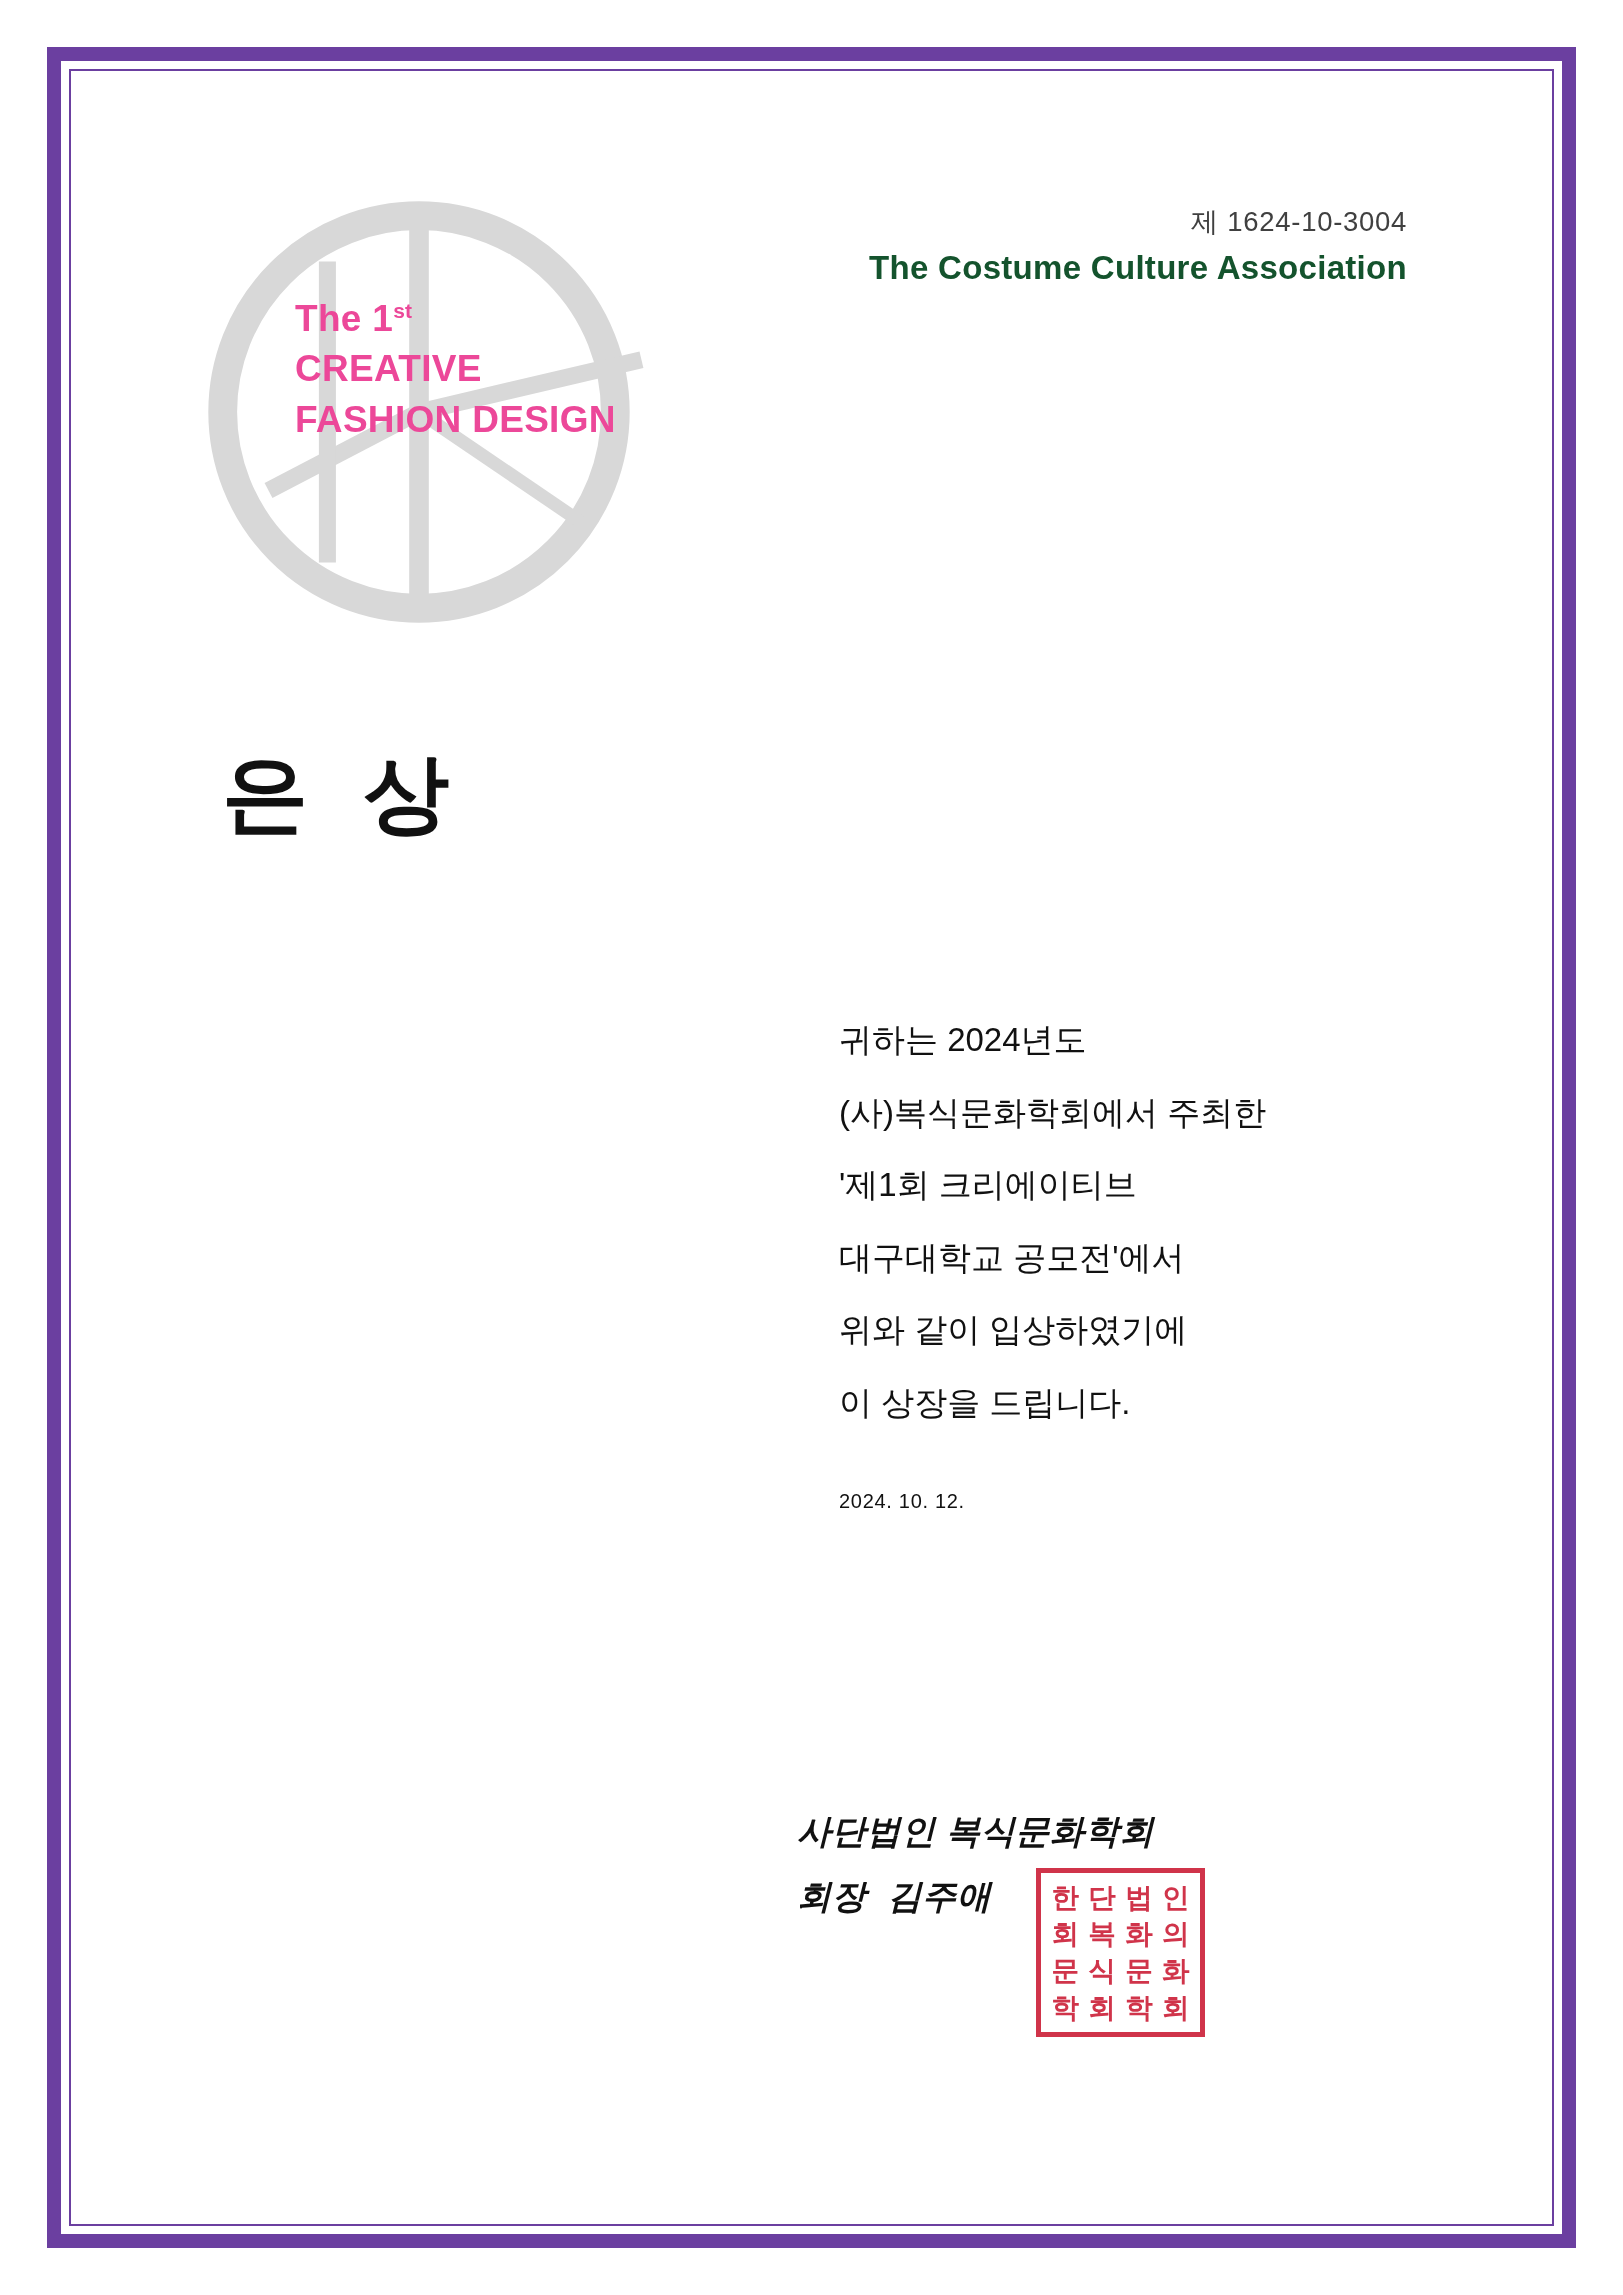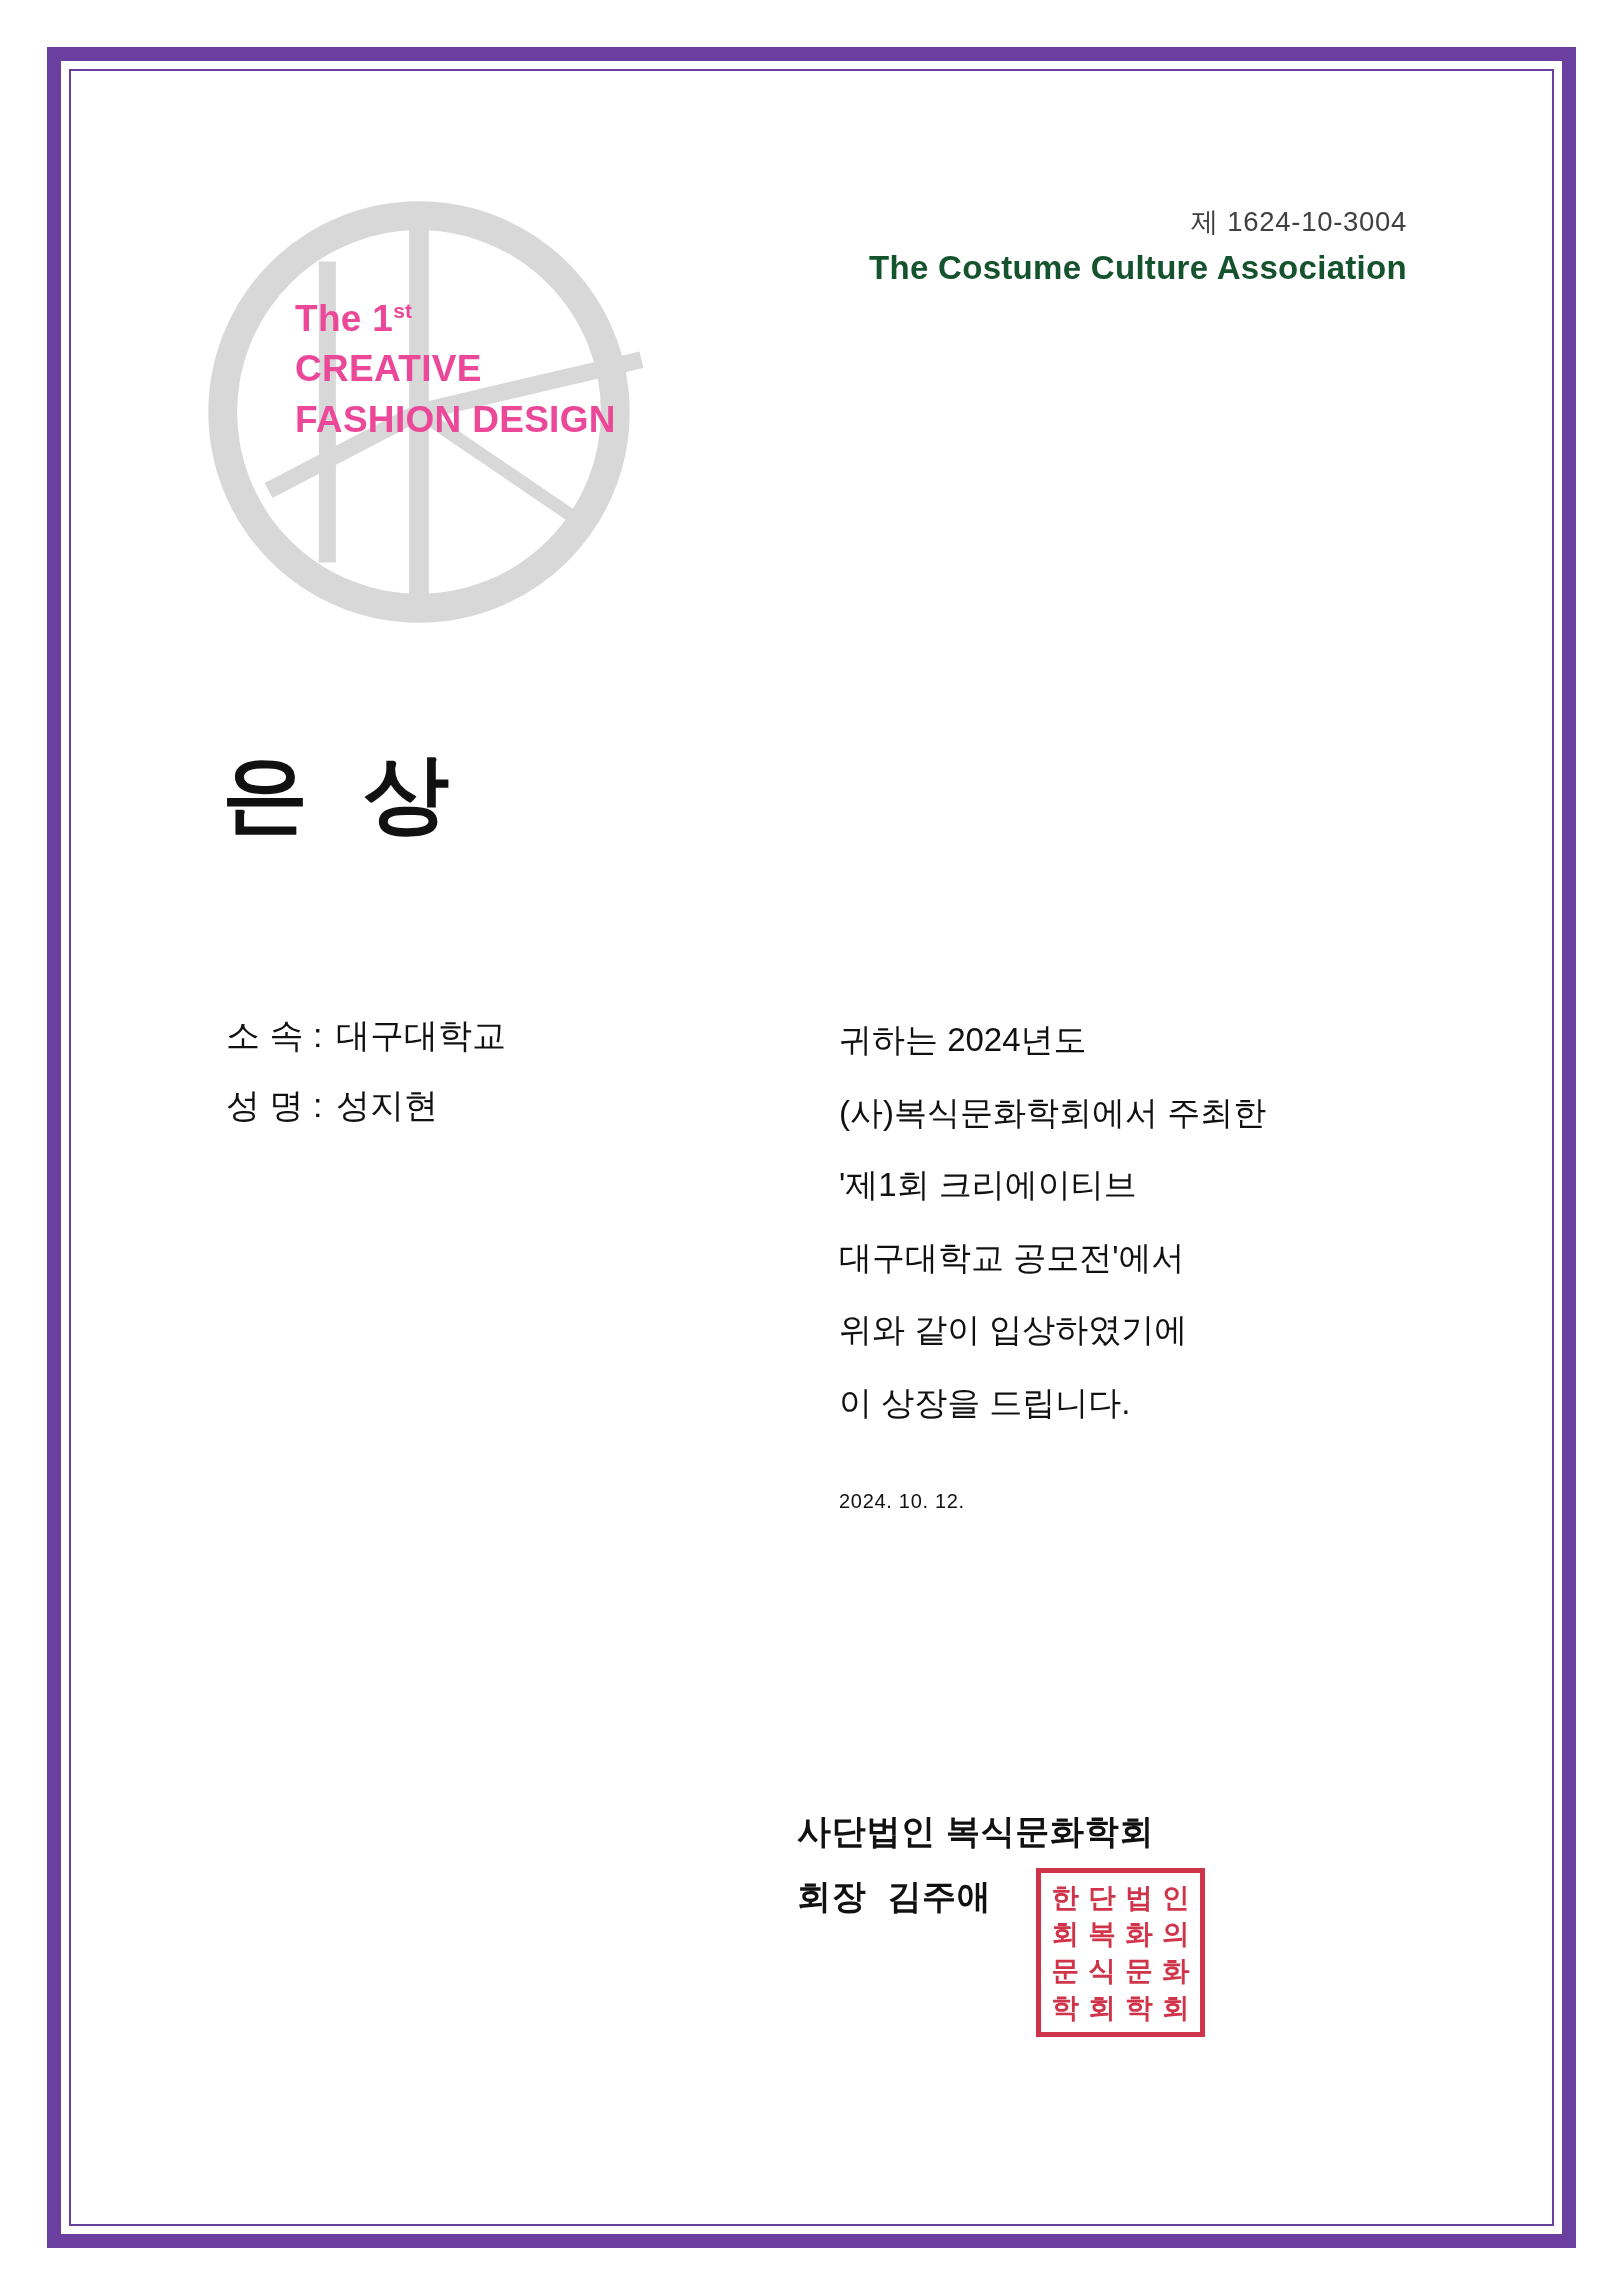--- a/index.html
+++ b/index.html
@@ -143,20 +143,21 @@
 
   
   .signature {
     position: absolute;
     left: 797px;
     top: 1799px;
     font-size: 34px;
     font-weight: bold;
     color: #111111;
     line-height: 1.9;
+    font-style: italic;
   }
   .signature .org {
     letter-spacing: 0.7px;
   }
   .signature .chair {
     letter-spacing: 0.7px;
   }
   .signature .chair .gap {
     display: inline-block;
     width: 21px;
@@ -215,28 +216,20 @@
     </div>
     <div>CREATIVE</div>
     <div>FASHION DESIGN</div>
   </div>
 
   <div class="doc-serial">제 1624-10-3004</div>
   <div class="assoc-name">The Costume Culture Association</div>
 
   <div class="award-title">은 상</div>
 
-  <div class="recipient">
-    <div class="row">
-      <span class="lbl">소   속 :</span><span>대구대학교</span>
-    </div>
-    <div class="row">
-      <span class="lbl">성   명 :</span><span>성지현</span>
-    </div>
-  </div>
 
   <div class="citation">
     <div class="line">귀하는 2024년도</div>
     <div class="line">(사)복식문화학회에서 주최한</div>
     <div class="line">'제1회 크리에이티브</div>
     <div class="line">대구대학교 공모전'에서</div>
     <div class="line">위와 같이 입상하였기에</div>
     <div class="line">이 상장을 드립니다.</div>
     <div class="date">2024. 10. 12.</div>
   </div>

